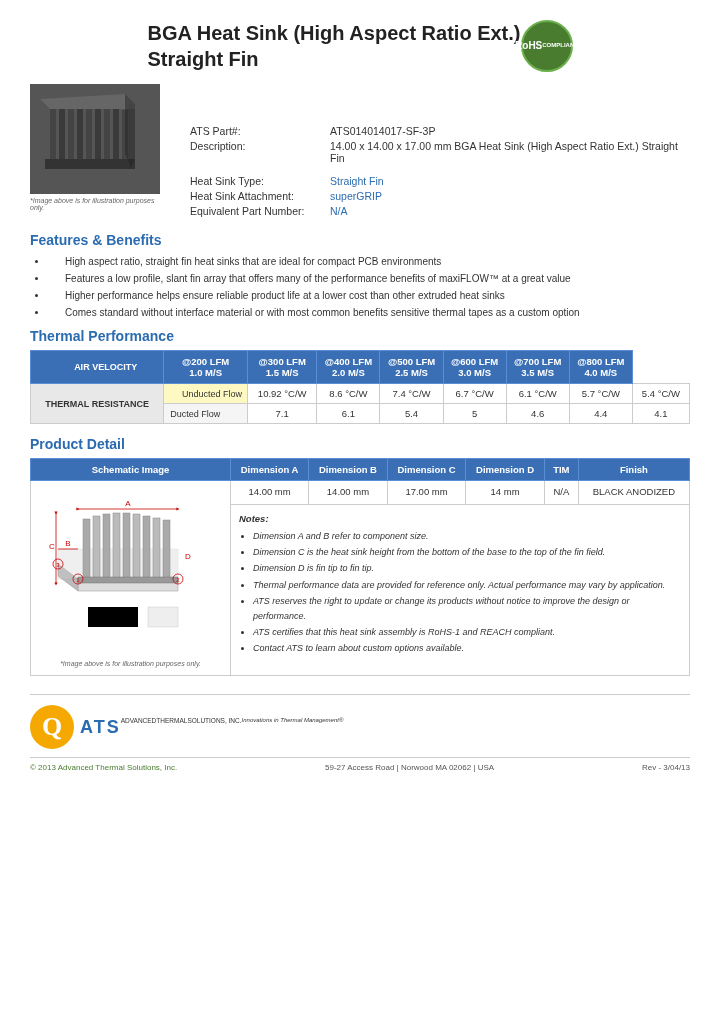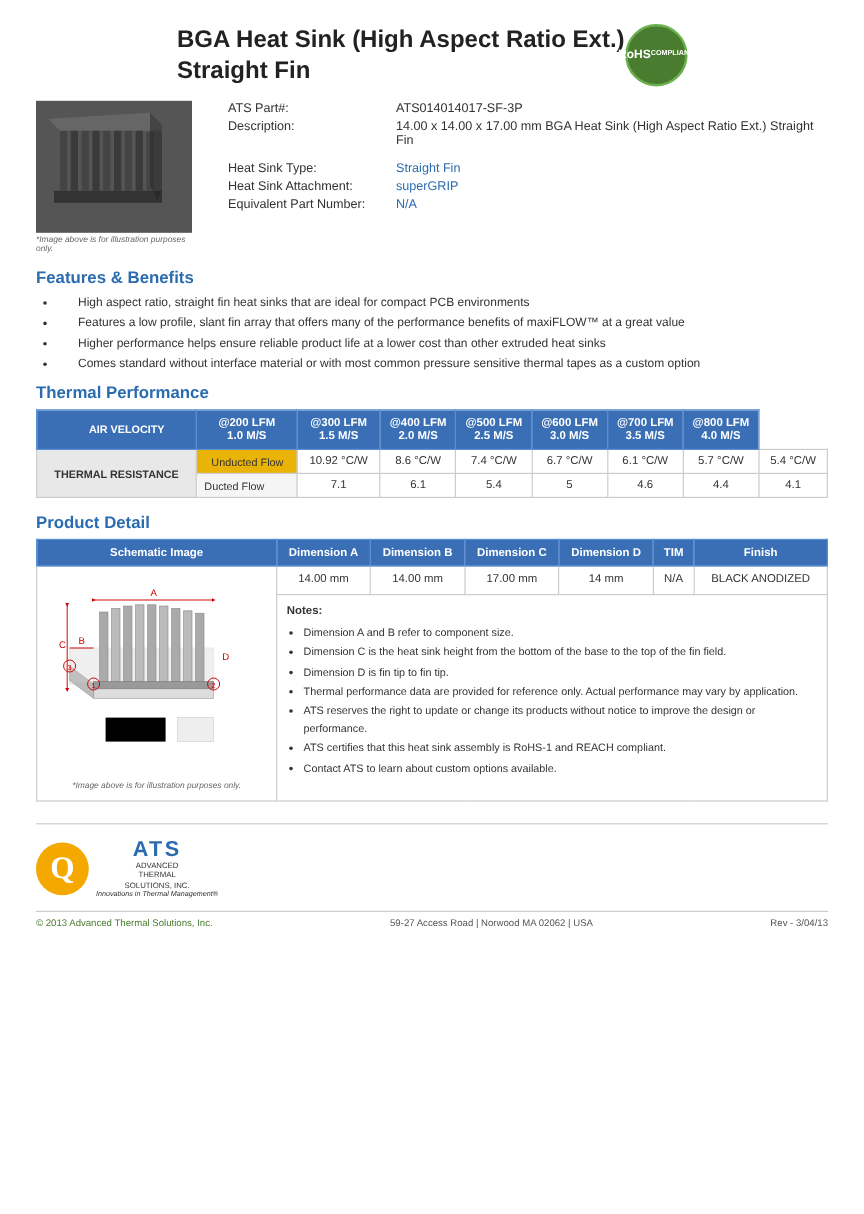--- a/index.html
+++ b/index.html
@@ -76,20 +76,21 @@
       height: 100px;
     }
     .image-caption {
       font-size: 7px;
       color: #666;
       margin-top: 3px;
       font-style: italic;
     }
     .product-specs {
       flex: 1;
+      margin-top: 41px;
     }
     .spec-row {
       display: flex;
       margin-bottom: 3px;
       font-size: 10.5px;
     }
     .spec-label {
       width: 140px;
       color: #333;
       flex-shrink: 0;
@@ -183,20 +184,21 @@
       border: 1px solid #ccc;
       text-align: center;
     }
     .detail-table .notes-cell {
       vertical-align: top;
       padding: 6px 8px;
       border: 1px solid #ccc;
       text-align: left;
       font-size: 9px;
       line-height: 1.6;
+      font-style: italic;
     }
     .notes-title {
       font-weight: bold;
       font-size: 9.5px;
       margin-bottom: 3px;
     }
     .notes-list {
       list-style: disc;
       margin-left: 14px;
       color: #333;
@@ -244,22 +246,21 @@
       align-items: center;
       justify-content: center;
       font-size: 26px;
       font-weight: bold;
       color: #fff;
       font-family: serif;
       position: relative;
     }
     .ats-logo-text {
       display: flex;
-      flex-direction: column;
-      align-items: center;
+      flex-direction: row;
     }
     .ats-logo-text .ats-big {
       font-size: 18px;
       font-weight: bold;
       color: #2b6cb0;
       letter-spacing: 2px;
     }
     .ats-logo-text .ats-small {
       font-size: 6.5px;
       color: #333;
@@ -345,42 +346,42 @@
         <span class="spec-value link-blue" style="color:#2b6cb0">N/A</span>
       </div>
     </div>
   </div>
 
   <div class="section-title">Features &amp; Benefits</div>
   <ul class="features-list">
     <li>High aspect ratio, straight fin heat sinks that are ideal for compact PCB environments</li>
     <li>Features a low profile, slant fin array that offers many of the performance benefits of maxiFLOW™ at a great value</li>
     <li>Higher performance helps ensure reliable product life at a lower cost than other extruded heat sinks</li>
-    <li>Comes standard without interface material or with most common pressure sensitive thermal tapes as a custom option</li>
+    <li>Comes standard without interface material or with most common benefits sensitive thermal tapes as a custom option</li>
   </ul>
 
   <div class="section-title">Thermal Performance</div>
 
   <table class="thermal-table">
     <thead>
       <tr class="header-row-blue">
         <td rowspan="1" style="text-align:center; font-size:9px;">AIR VELOCITY</td>
         <td>@200 LFM<br>1.0 M/S</td>
         <td>@300 LFM<br>1.5 M/S</td>
         <td>@400 LFM<br>2.0 M/S</td>
         <td>@500 LFM<br>2.5 M/S</td>
         <td>@600 LFM<br>3.0 M/S</td>
         <td>@700 LFM<br>3.5 M/S</td>
         <td>@800 LFM<br>4.0 M/S</td>
       </tr>
     </thead>
     <tbody>
       <tr class="data-row">
         <td class="row-label-cell" rowspan="2" style="font-size:9px; font-weight:bold; text-align:center; background:#e0e0e0;">THERMAL RESISTANCE</td>
-        <td colspan="0" style="text-align:center; padding-left:6px; font-size:9px; background:#eab308;">Unducted Flow</td>
+        <td colspan="0" style="text-align:right; padding-left:6px; font-size:9px; background:#fef9c3;">Unducted Flow</td>
         <td>10.92 °C/W</td>
         <td>8.6 °C/W</td>
         <td>7.4 °C/W</td>
         <td>6.7 °C/W</td>
         <td>6.1 °C/W</td>
         <td>5.7 °C/W</td>
         <td>5.4 °C/W</td>
       </tr>
       <tr class="data-row">
         <td style="text-align:left; padding-left:6px; font-size:9px; background:#f5f5f5;">Ducted Flow</td>

